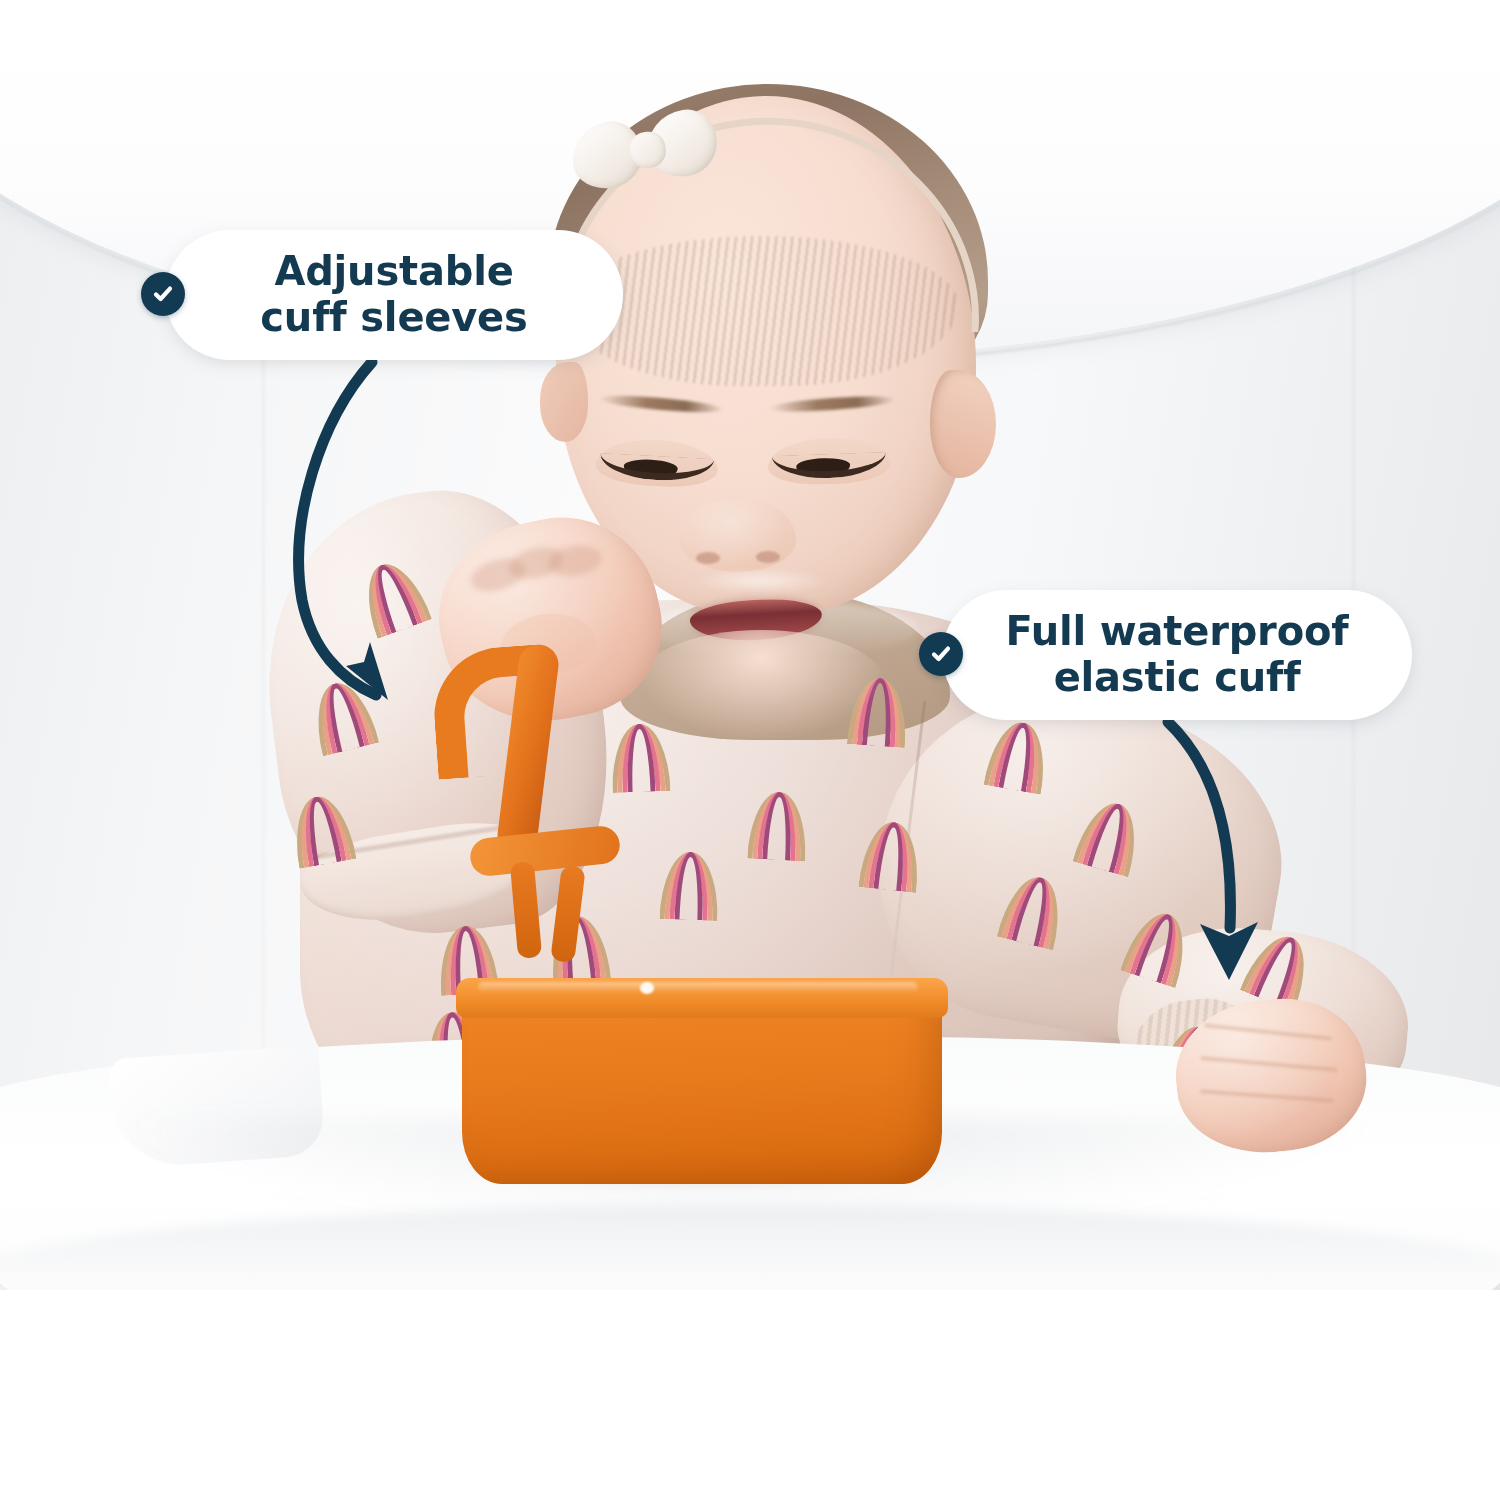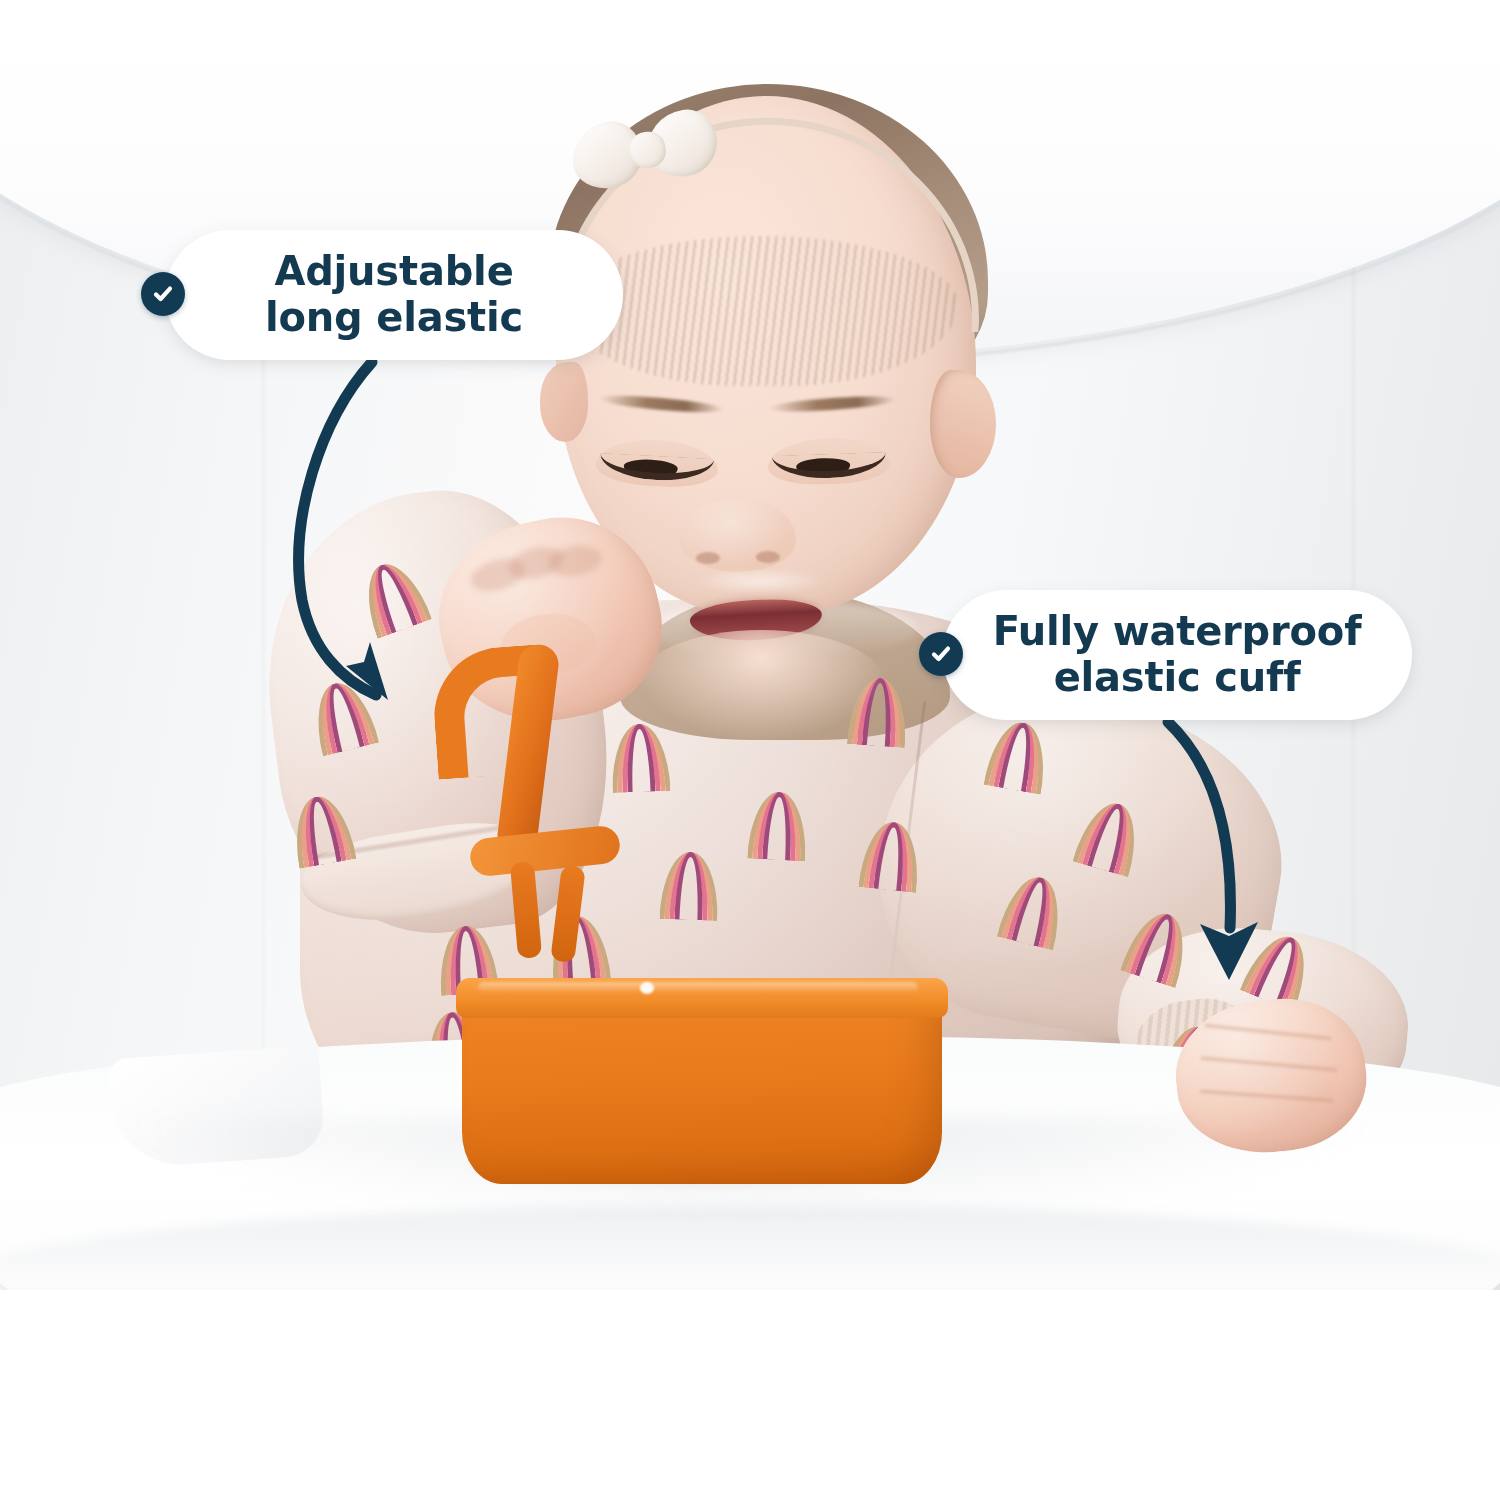--- a/index.html
+++ b/index.html
@@ -615,30 +615,30 @@
       <path d="M108,350 L66,316 L84,312 L90,292 Z" fill="#123a52"></path>
     </svg>
 
     <svg id="arrow-cuff" class="arrow-svg" viewBox="0 0 150 270">
       <path d="M18,10 C62,52 84,120 80,216" fill="none" stroke="#123a52" stroke-width="11" stroke-linecap="round"></path>
       <path d="M79,268 L50,212 L79,224 L108,210 Z" fill="#123a52"></path>
     </svg>
 
     <div id="pill-sleeves" class="pill">
       <span class="pill-text">Adjustable
-long elastic</span>
+cuff sleeves</span>
     </div>
     <div id="badge-sleeves" class="check-badge">
       <svg width="26" height="26" viewBox="0 0 26 26" aria-hidden="true">
         <path d="M6 13.4 L10.6 18 L20 7.6" fill="none" stroke="#ffffff" stroke-width="4.2" stroke-linecap="round" stroke-linejoin="round"></path>
       </svg>
     </div>
 
     <div id="pill-cuff" class="pill">
-      <span class="pill-text">Fully waterproof
+      <span class="pill-text">Full waterproof
 elastic cuff</span>
     </div>
     <div id="badge-cuff" class="check-badge">
       <svg width="26" height="26" viewBox="0 0 26 26" aria-hidden="true">
         <path d="M6 13.4 L10.6 18 L20 7.6" fill="none" stroke="#ffffff" stroke-width="4.2" stroke-linecap="round" stroke-linejoin="round"></path>
       </svg>
     </div>
 
   </div>
 

